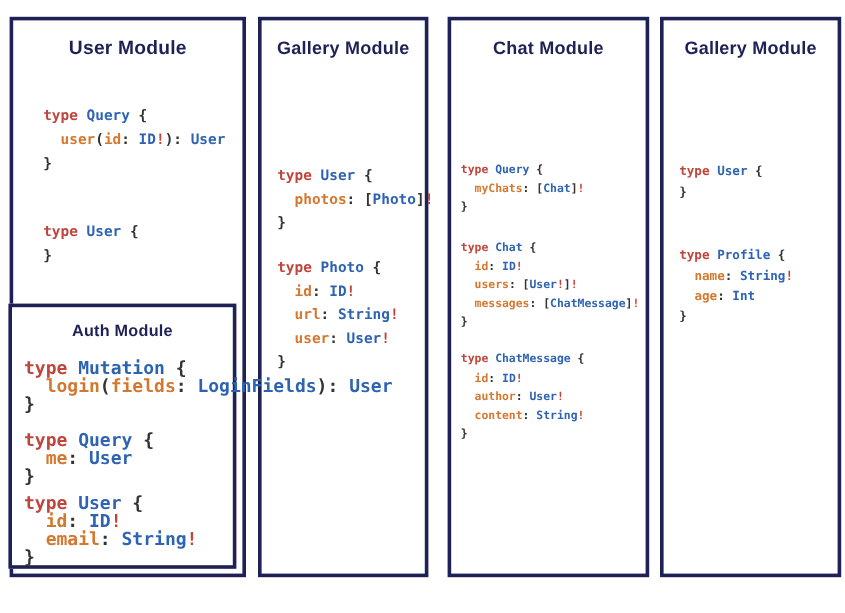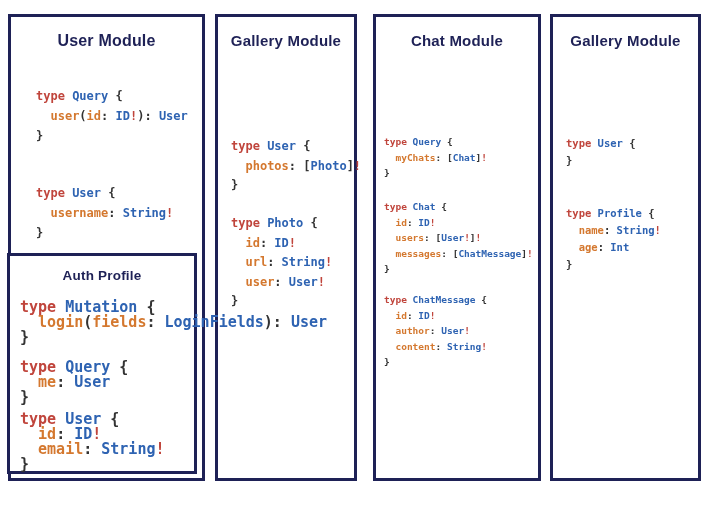--- a/index.html
+++ b/index.html
@@ -58,26 +58,26 @@
 </style>
 </head>
 <body>
 
 <div class="stage">
 
   <section class="panel panel-user">
     <h2 class="title">User Module</h2>
     <div class="code-area">
         <div class="code block-0"><div class="line"><span class="tok-k">type </span><span class="tok-t">Query</span><span class="tok-p"> {</span></div><div class="line"><span class="tok-p">  </span><span class="tok-f">user</span><span class="tok-p">(</span><span class="tok-f">id</span><span class="tok-p">: </span><span class="tok-t">ID</span><span class="tok-k">!</span><span class="tok-p">): </span><span class="tok-t">User</span></div><div class="line"><span class="tok-p">}</span></div></div>
-        <div class="code block-1"><div class="line"><span class="tok-k">type </span><span class="tok-t">User</span><span class="tok-p"> {</span></div><div class="line"><span class="tok-p">  </span><span class="tok-f">username</span><span class="tok-p">: </span><span class="tok-t">String</span><span class="tok-k">!</span></div><div class="line"><span class="tok-p">}</span></div></div>
+        <div class="code block-1"><div class="line"><span class="tok-k">type </span><span class="tok-t">User</span><span class="tok-p"> {</span></div><div class="line"><span class="tok-p">}</span></div></div>
       </div>
   </section>
 
   <section class="panel panel-auth">
-    <h2 class="title">Auth Profile</h2>
+    <h2 class="title">Auth Module</h2>
     <div class="code-area">
         <div class="code block-0"><div class="line"><span class="tok-k">type </span><span class="tok-t">Mutation</span><span class="tok-p"> {</span></div><div class="line"><span class="tok-p">  </span><span class="tok-f">login</span><span class="tok-p">(</span><span class="tok-f">fields</span><span class="tok-p">: </span><span class="tok-t">LoginFields</span><span class="tok-p">): </span><span class="tok-t">User</span></div><div class="line"><span class="tok-p">}</span></div></div>
         <div class="code block-1"><div class="line"><span class="tok-k">type </span><span class="tok-t">Query</span><span class="tok-p"> {</span></div><div class="line"><span class="tok-p">  </span><span class="tok-f">me</span><span class="tok-p">: </span><span class="tok-t">User</span></div><div class="line"><span class="tok-p">}</span></div></div>
         <div class="code block-2"><div class="line"><span class="tok-k">type </span><span class="tok-t">User</span><span class="tok-p"> {</span></div><div class="line"><span class="tok-p">  </span><span class="tok-f">id</span><span class="tok-p">: </span><span class="tok-t">ID</span><span class="tok-k">!</span></div><div class="line"><span class="tok-p">  </span><span class="tok-f">email</span><span class="tok-p">: </span><span class="tok-t">String</span><span class="tok-k">!</span></div><div class="line"><span class="tok-p">}</span></div></div>
       </div>
   </section>
 
   <section class="panel panel-gallery">
     <h2 class="title">Gallery Module</h2>
     <div class="code-area">

